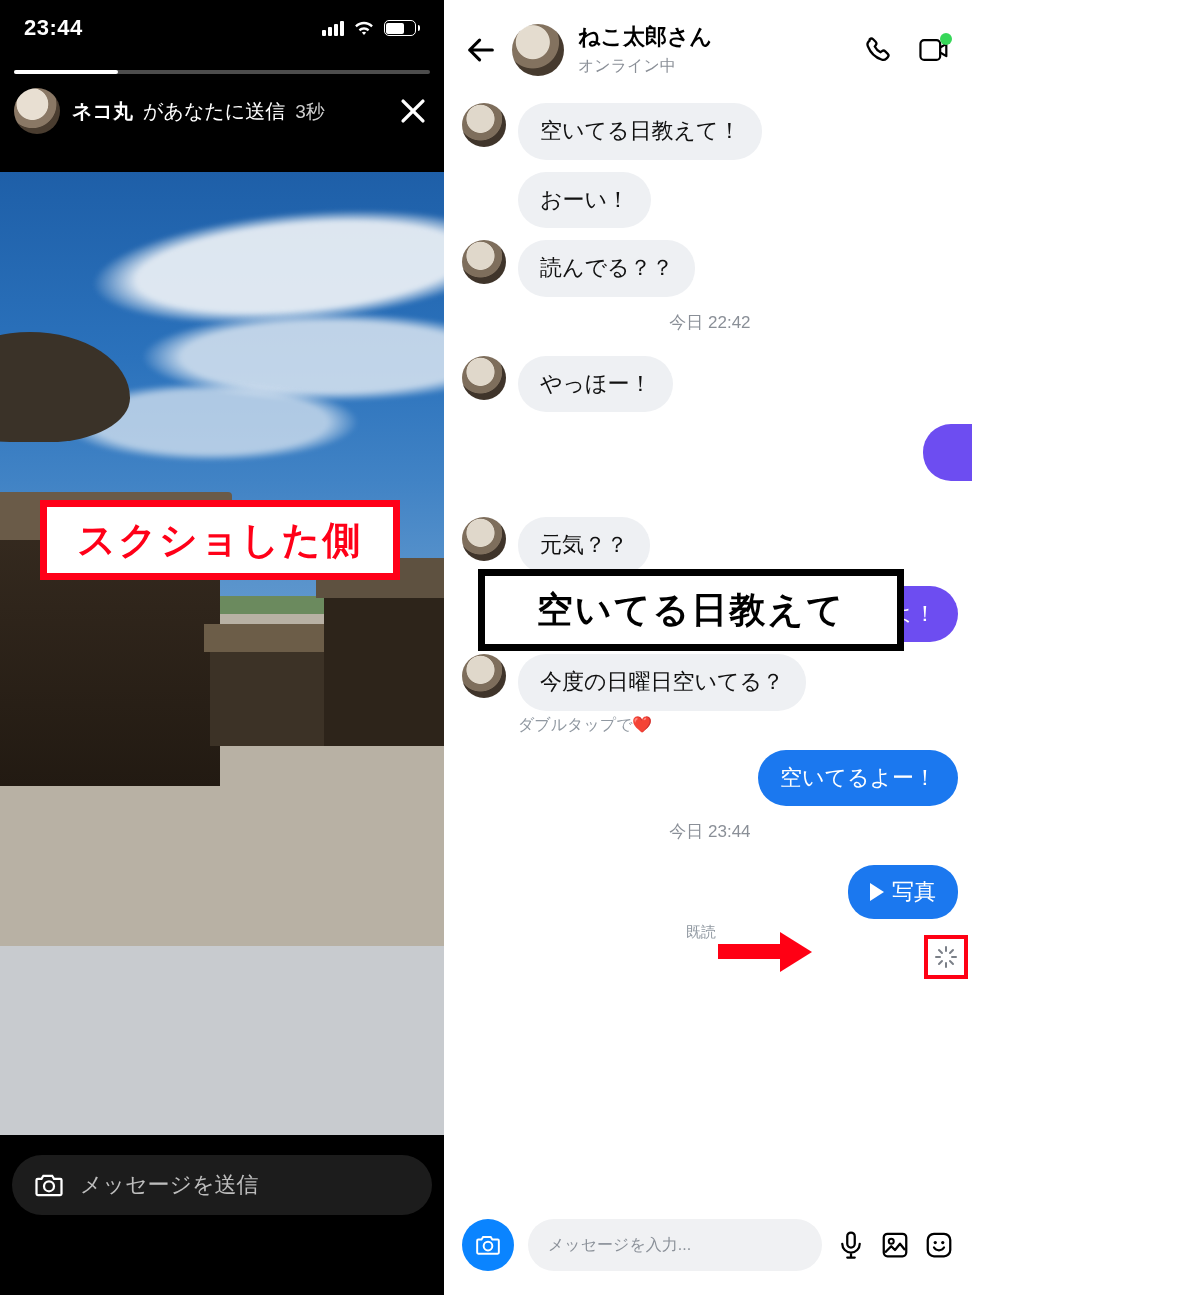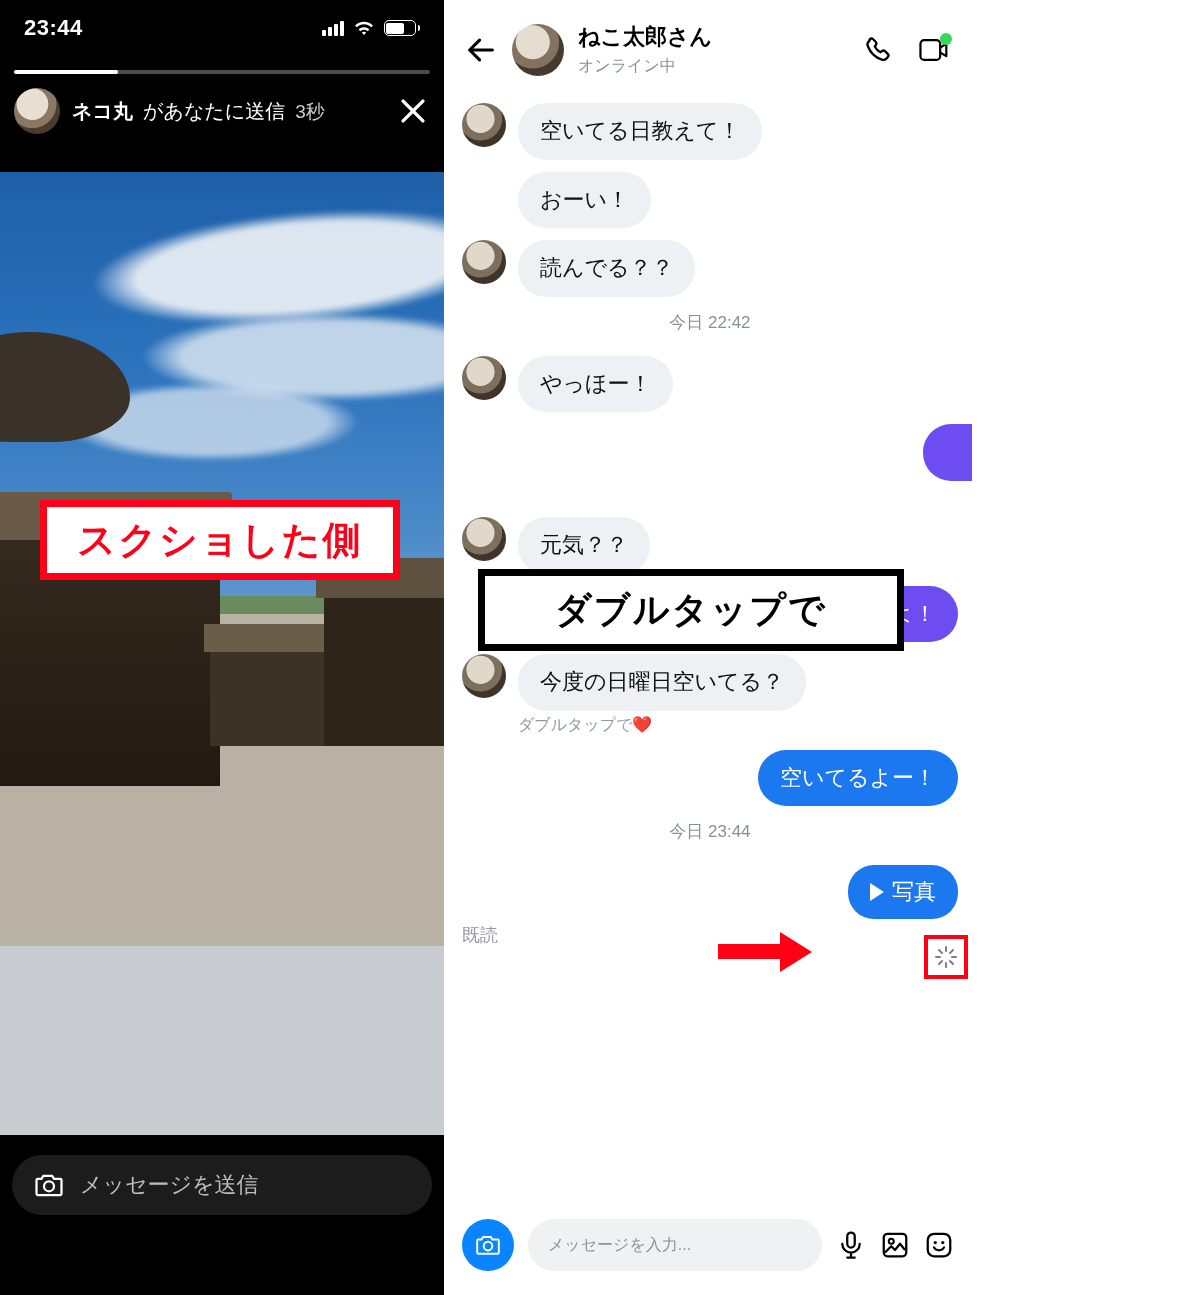--- a/index.html
+++ b/index.html
@@ -80,21 +80,21 @@
 .mine.purple{background:#6d4df1}
 .mine.blue{background:#1b78ef}
 .hint{font-size:16px;color:#9098a1;margin:4px 0 14px 56px}
 .ts{text-align:center;color:#8a8f97;font-size:17px;margin:14px 0 22px}
 
 .label-black{position:absolute;top:474px;left:34px;right:68px;height:82px;background:#fff;border:7px solid #000;display:flex;align-items:center;justify-content:center;z-index:3}
 .label-black span{color:#000;font-size:36px;font-weight:700;letter-spacing:2px}
 
 .photo-chip{display:inline-flex;align-items:center;gap:8px;background:#1b78ef;color:#fff;border-radius:26px;padding:12px 22px;font-size:22px}
 .photo-chip .tri{width:0;height:0;border-left:14px solid #fff;border-top:9px solid transparent;border-bottom:9px solid transparent}
-.read{font-size:18px;color:#9098a1;text-align:left;margin:4px 18px 0 0}
+.read{font-size:15px;color:#9098a1;text-align:center;margin:4px 18px 0 0}
 
 .arrow{position:absolute;right:160px;bottom:236px;width:94px;height:34px;z-index:4}
 .arrow .shaft{position:absolute;top:9px;left:0;width:62px;height:15px;background:#ff0014}
 .arrow .head{position:absolute;right:0;top:-3px;width:0;height:0;border-left:32px solid #ff0014;border-top:20px solid transparent;border-bottom:20px solid transparent}
 .red-box{position:absolute;right:4px;bottom:226px;width:44px;height:44px;border:4px solid #ff0014;background:#fff;display:flex;align-items:center;justify-content:center;z-index:4}
 .red-box svg{width:24px;height:24px}
 
 .composer{display:flex;align-items:center;gap:14px;padding:14px 18px 24px 18px}
 .cam-round{width:52px;height:52px;border-radius:50%;background:#0a84ff;display:flex;align-items:center;justify-content:center;flex:none}
 .compose-in{flex:1;height:52px;border-radius:26px;background:#f0f1f3;display:flex;align-items:center;padding:0 20px;color:#8b9199;font-size:16px}
@@ -238,21 +238,21 @@
 
       <div class="row me" style="margin-bottom:2px">
         <span class="photo-chip">
           <span class="tri"></span>
           <span>写真</span>
         </span>
       </div>
       <div class="read">既読</div>
 
       <div class="label-black">
-        <span>ダブルタップで</span>
+        <span>空いてる日教えて</span>
       </div>
 
       <div class="arrow">
           <span class="shaft"></span>
           <span class="head"></span>
         </div>
       <div class="red-box">
         <svg viewBox="0 0 24 24">
             <g stroke="#7a7f87" stroke-width="2" stroke-linecap="round">
               <line x1="12" y1="2" x2="12" y2="6"></line>

